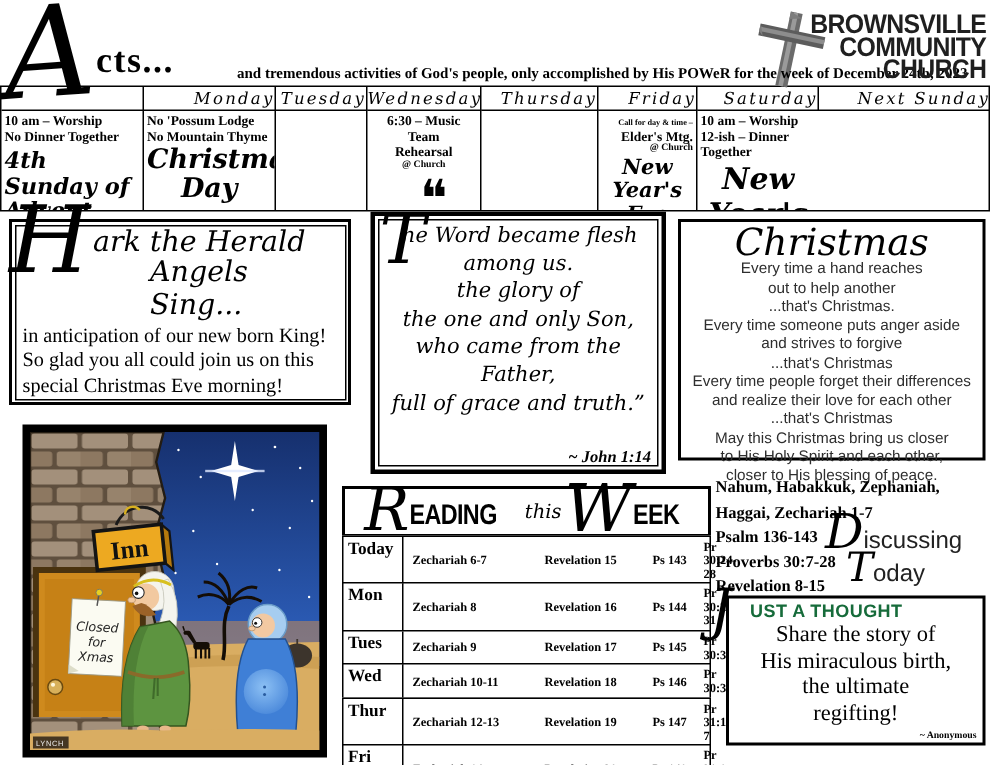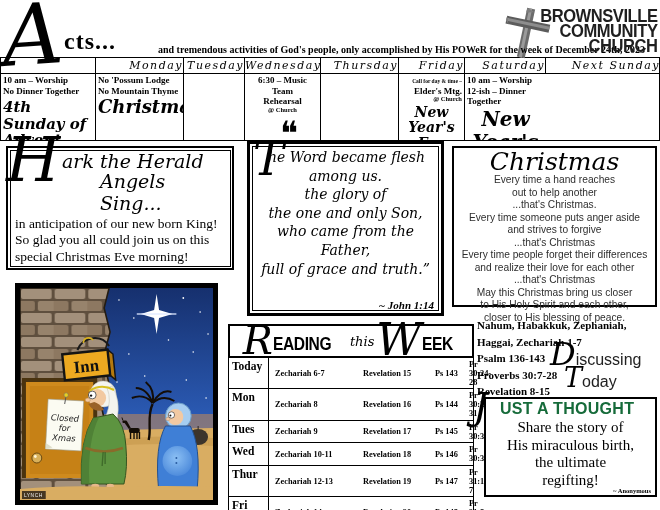--- a/index.html
+++ b/index.html
@@ -72,21 +72,21 @@
   #discuss { position:absolute; left:477px; top:317px; width:181px; height:86px; }
   #discuss .dline { font-size:11px; font-weight:bold; line-height:16.5px; white-space:nowrap; }
   #discuss-label { position:absolute; right:-2px; top:26px; width:110px; z-index:2; }
   #discuss-label .big { font-size:32px; line-height:22px; }
   #discuss-label .word { font-family:"Liberation Sans", sans-serif; font-size:16px; color:#222; }
   #discuss-label .l2 { margin:-2px 0 0 14px; }
 
   
   #thought { position:absolute; left:484px; top:397px; width:173px; height:100px; border:2px solid #000; background:#fff; z-index:3; }
   #thought-j { position:absolute; left:-13px; top:-12px; font-size:38px; line-height:38px; z-index:2; }
-  #thought-h { margin:1px 0 0 14px; font-family:"Liberation Sans", sans-serif; font-weight:bold; font-size:16px; letter-spacing:0.3px; color:#166b3a; }
+  #thought-h { margin:1px 0 0 14px; font-family:"Liberation Sans", sans-serif; font-weight:bold; font-size:12px; letter-spacing:0.3px; color:#166b3a; }
   #thought .lines { text-align:center; font-size:15px; line-height:1.17; margin-top:1px; }
   #thought .attr { position:absolute; right:4px; bottom:1px; font-size:6.5px; font-weight:bold; }
 </style>
 </head>
 <body>
 
 <div id="page">
 
   <div id="big-a" class="script">A</div>
   <div id="acts-rest">cts...</div>
@@ -121,20 +121,21 @@
     <div class="cal-c">
       <div>10 am – Worship</div>
       <div>No Dinner Together</div>
       <div class="script s-small" style="margin-top:3px">4th Sunday of Advent</div>
       <div class="script" style="font-size:15px;margin-top:2px">Christmas Eve</div>
     </div>
     <div class="cal-c">
       <div>No 'Possum Lodge</div>
       <div>No Mountain Thyme</div>
       <div class="script s-big cen" style="margin-top:2px">Christmas</div>
+      <div class="script s-big cen">Day</div>
     </div>
     <div class="cal-c"></div>
     <div class="cal-c cen">
       <div>6:30 – Music Team</div>
       <div>Rehearsal</div>
       <span class="at">@ Church</span>
     </div>
     <div class="cal-c"></div>
     <div class="cal-c">
       <div style="text-align:right"><span style="font-size:5.5px">Call for day &amp; time –</span>

